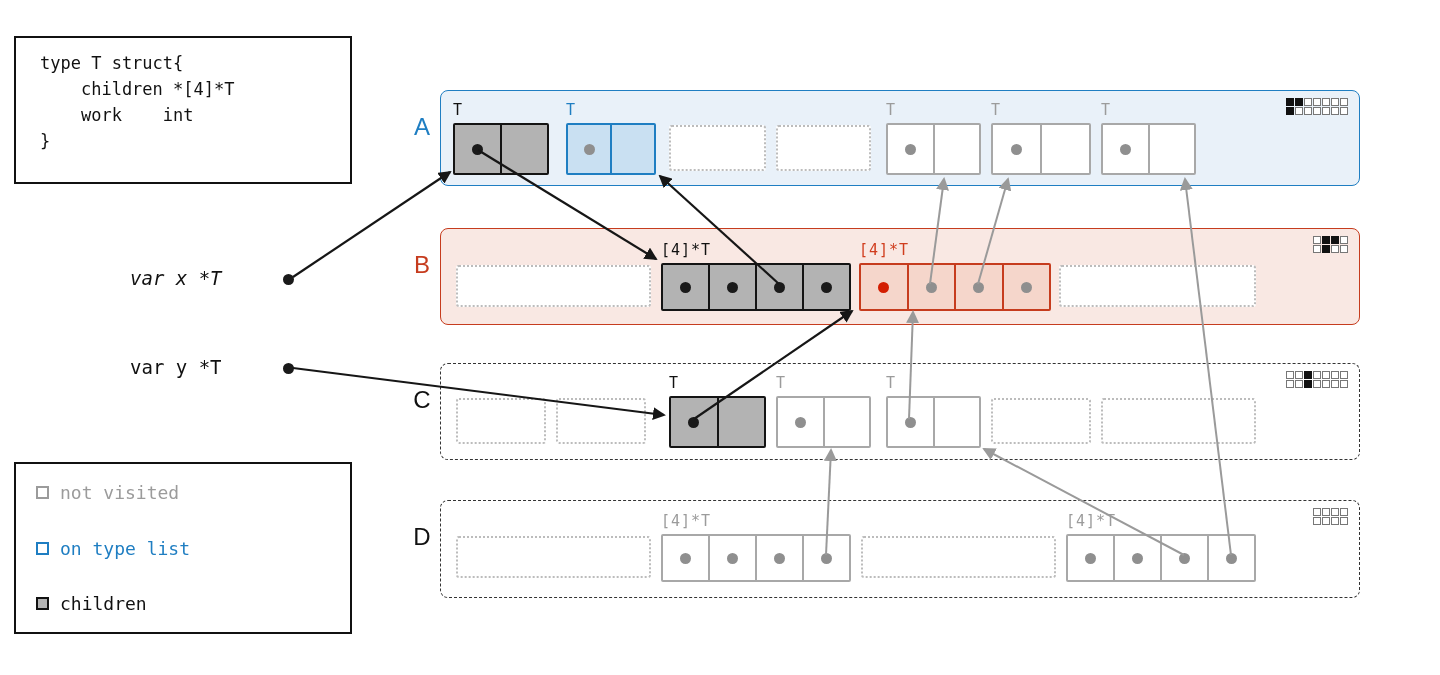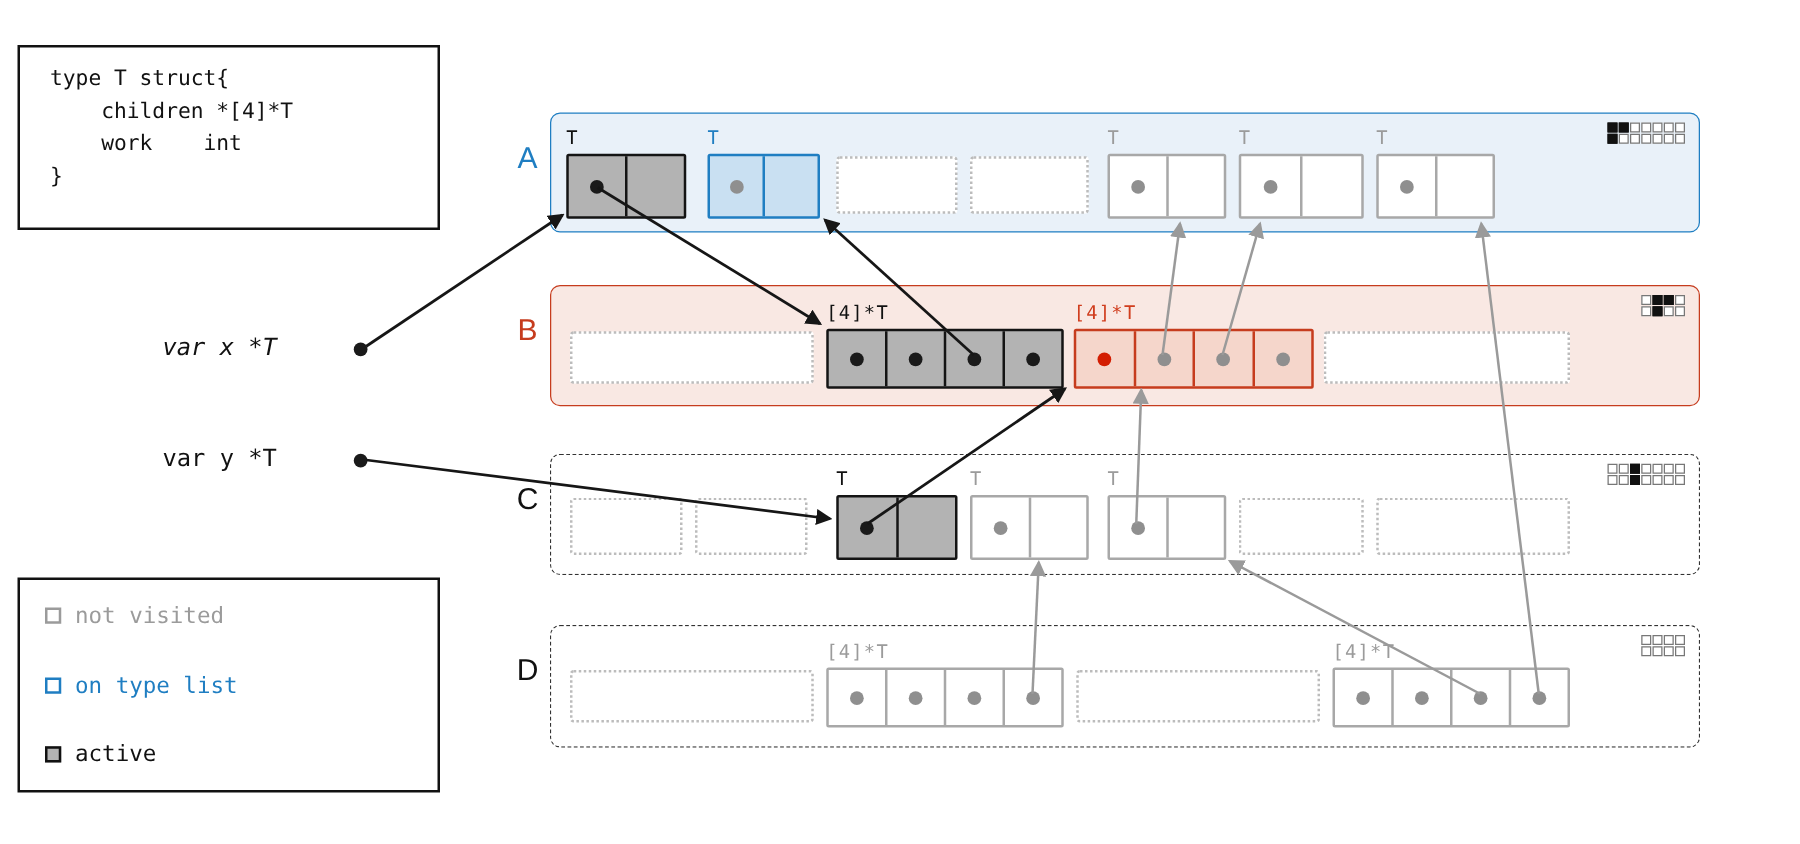--- a/index.html
+++ b/index.html
@@ -78,21 +78,21 @@
       <div class="legend-item">
         <div class="legend-swatch" style="border-color: rgb(155, 155, 155); background: rgb(255, 255, 255);"></div>
         <div class="legend-text" style="color: rgb(155, 155, 155);">not visited</div>
       </div>
       <div class="legend-item">
         <div class="legend-swatch" style="border-color: rgb(31, 126, 194); background: rgb(255, 255, 255);"></div>
         <div class="legend-text" style="color: rgb(31, 126, 194);">on type list</div>
       </div>
       <div class="legend-item">
         <div class="legend-swatch" style="border-color: rgb(17, 17, 17); background: rgb(179, 179, 179);"></div>
-        <div class="legend-text" style="color: rgb(17, 17, 17);">active</div>
+        <div class="legend-text" style="color: rgb(17, 17, 17);">children</div>
       </div>
     </div>
 
   <svg id="arrow-layer" width="1440" height="675" viewBox="0 0 1440 675">
     <defs>
       <marker id="ah-black" viewBox="0 0 10 10" refX="8.5" refY="5" markerWidth="13" markerHeight="13" orient="auto" markerUnits="userSpaceOnUse">
         <path d="M0,0 L10,5 L0,10 z" fill="#161616"></path>
       </marker>
       <marker id="ah-gray" viewBox="0 0 10 10" refX="8.5" refY="5" markerWidth="13" markerHeight="13" orient="auto" markerUnits="userSpaceOnUse">
         <path d="M0,0 L10,5 L0,10 z" fill="#9a9a9a"></path>

